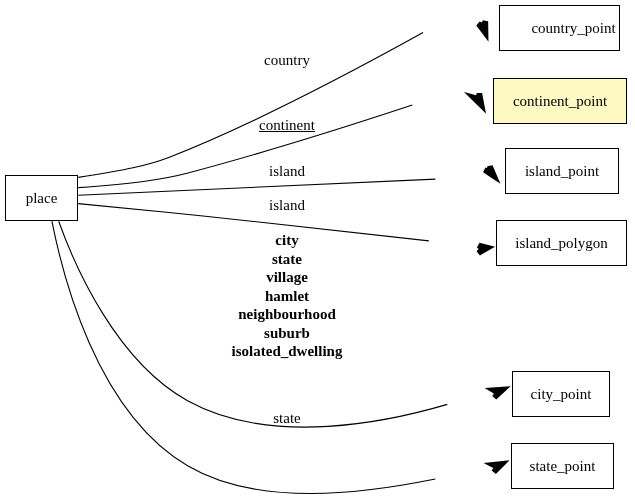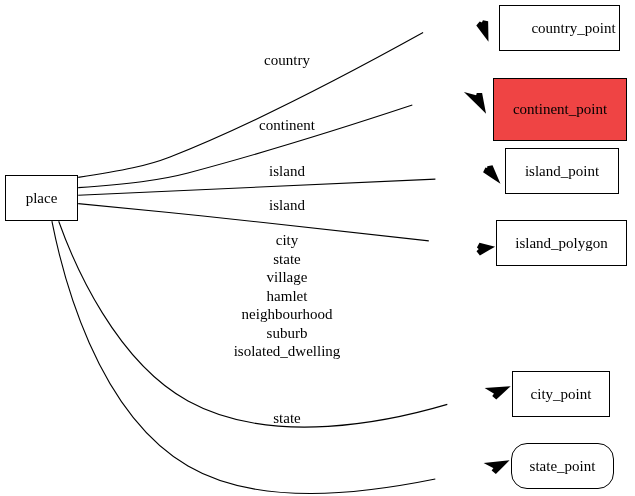--- a/index.html
+++ b/index.html
@@ -39,20 +39,21 @@
     position: absolute;
     font-size: 15px;
     color: #000000;
     text-align: center;
     white-space: nowrap;
     line-height: 17px;
     transform: translateX(-50%);
   }
   .edge-label.multi {
     line-height: 18.5px;
+    font-weight: bold;
   }
 </style>
 </head>
 <body>
 
 <div id="diagram-root">
 
   <svg class="edges" viewBox="0 0 635 496" xmlns="http://www.w3.org/2000/svg">
     <g id="edge-paths">
         <path d="M78.2,177.4 C124,170.5 147.9,165.6 170,157 C261.2,121.3 362.4,66.2 423.1,32.6" fill="none" stroke="#000000" stroke-width="1.1"></path>
@@ -70,39 +71,39 @@
       </g>
   </svg>
 
   <div id="node-layer">
       <div class="node" style="left: 5px; top: 175px; width: 73px; height: 46px; border-color: rgb(0, 0, 0); background: rgb(255, 255, 255);">
         <span>place</span>
       </div>
       <div class="node" style="left: 499px; top: 5px; width: 121px; height: 46px; border-color: rgb(0, 0, 0); background: rgb(255, 255, 255); padding-left: 28px;">
         <span>country_point</span>
       </div>
-      <div class="node" style="left: 493px; top: 78px; width: 134px; height: 63px; border-color: rgb(0, 0, 0); background: #ef4444;">
+      <div class="node" style="left: 493px; top: 78px; width: 134px; height: 46px; border-color: rgb(0, 0, 0); background: #fef9c3;">
         <span>continent_point</span>
       </div>
       <div class="node" style="left: 505px; top: 148px; width: 114px; height: 46px; border-color: rgb(0, 0, 0); background: rgb(255, 255, 255);">
         <span>island_point</span>
       </div>
       <div class="node" style="left: 496px; top: 220px; width: 131px; height: 46px; border-color: rgb(0, 0, 0); background: rgb(255, 255, 255);">
         <span>island_polygon</span>
       </div>
       <div class="node" style="left: 512px; top: 371px; width: 98px; height: 46px; border-color: rgb(0, 0, 0); background: rgb(255, 255, 255);">
         <span>city_point</span>
       </div>
-      <div class="node" style="left: 511px; top: 443px; width: 103px; height: 46px; border-color: rgb(0, 0, 0); background: rgb(255, 255, 255); border-radius: 16px;">
+      <div class="node" style="left: 511px; top: 443px; width: 103px; height: 46px; border-color: rgb(0, 0, 0); background: rgb(255, 255, 255);">
         <span>state_point</span>
       </div>
     </div>
   <div id="label-layer">
       <div class="edge-label" style="left: 287px; top: 52px;">country</div>
-      <div class="edge-label" style="left: 287px; top: 117px;">continent</div>
+      <div class="edge-label" style="left: 287px; top: 117px; text-decoration: underline;">continent</div>
       <div class="edge-label" style="left: 287px; top: 163px;">island</div>
       <div class="edge-label" style="left: 287px; top: 197px;">island</div>
       <div class="edge-label multi" style="left: 287px; top: 231px;">
         <div>city</div>
         <div>state</div>
         <div>village</div>
         <div>hamlet</div>
         <div>neighbourhood</div>
         <div>suburb</div>
         <div>isolated_dwelling</div>

